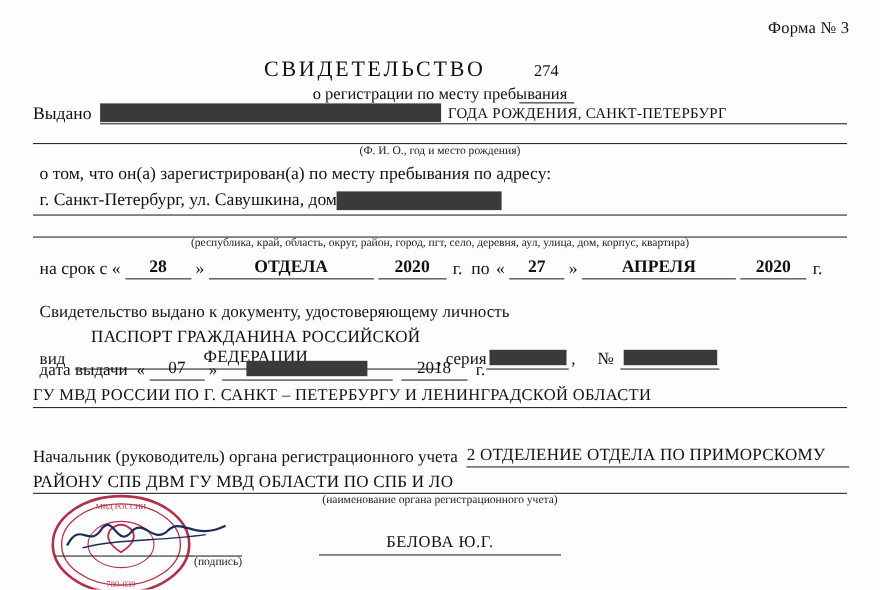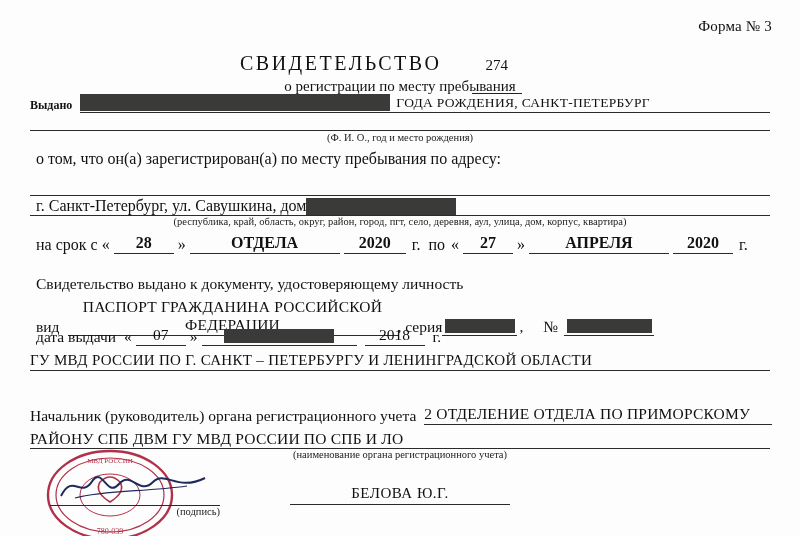--- a/index.html
+++ b/index.html
@@ -77,21 +77,21 @@
   }
 
   
   .issued-row {
     top: 94px;
     left: 30px;
     width: 740px;
     display: flex;
     align-items: flex-end;
   }
-  .issued-row .lbl { font-size: 12px; padding-right: 8px; font-weight: bold; }
+  .issued-row .lbl { font-size: 16px; padding-right: 8px; }
   .issued-fill {
     flex: 1;
     border-bottom: 1px solid #2a2a2a;
     display: flex;
     align-items: center;
     padding-bottom: 1px;
   }
   .issued-black {
     background: #3a3a38;
     height: 17px;
@@ -102,21 +102,21 @@
     letter-spacing: .3px;
     padding-left: 6px;
     white-space: nowrap;
   }
 
   .addr-line1 {
     top: 150px; left: 36px; font-size: 16px;
   }
   .addr-line2-wrap {
     top: 173px; left: 36px; width: 734px;
-    display: flex; align-items: flex-end; margin-top: 24px;
+    display: flex; align-items: flex-end;
   }
   .addr-text { font-size: 16px; white-space: nowrap; }
   .addr-black {
     background: #3a3a38; height: 17px; width: 150px; margin-left: 0px;
   }
 
   
   .term-row {
     top: 234px; left: 36px; width: 736px;
     display: flex; align-items: flex-end; font-size: 16px;
@@ -214,21 +214,21 @@
     <span style="padding-left:8px;">г.</span>
   </div>
 
   <div class="abs organ-row">ГУ  МВД  РОССИИ  ПО  Г. САНКТ – ПЕТЕРБУРГУ  И  ЛЕНИНГРАДСКОЙ ОБЛАСТИ</div>
   <div class="abs hr-full" style="top:370px;"></div>
 
   <div class="abs chief-row">
     <span>Начальник (руководитель) органа регистрационного учета</span>
     <span class="u" style="flex:1;margin-left:8px;text-align:left;letter-spacing:.2px;">2 ОТДЕЛЕНИЕ ОТДЕЛА  ПО ПРИМОРСКОМУ</span>
   </div>
-  <div class="abs chief-row2">РАЙОНУ СПБ ДВМ  ГУ  МВД  РОССИИ  ПО СПБ  И  ЛО</div>
+  <div class="abs chief-row2">РАЙОНУ СПБ ДВМ  ГУ  МВД  ОБЛАСТИ  ПО СПБ  И  ЛО</div>
   <div class="abs hr-full" style="top:448px;"></div>
   <div class="abs small-cap-wrap caption" style="top:449px;">(наименование органа регистрационного учета)</div>
 
   <svg class="abs stamp" viewBox="0 0 160 100">
     <ellipse cx="80" cy="55" rx="62" ry="44" fill="none" stroke="#b2314a" stroke-width="2.4"></ellipse>
     <ellipse cx="80" cy="55" rx="54" ry="37" fill="none" stroke="#b2314a" stroke-width="1.2"></ellipse>
     <ellipse cx="80" cy="55" rx="30" ry="21" fill="none" stroke="#b2314a" stroke-width="1"></ellipse>
     <path d="M70 42 q10 -10 20 0 q6 10 -10 20 q-16 -10 -10 -20Z" fill="none" stroke="#b2314a" stroke-width="1.6"></path>
     <text x="80" y="23" font-size="7" fill="#b2314a" text-anchor="middle" font-family="Liberation Serif, serif">МВД РОССИИ</text>
     <text x="80" y="94" font-size="8" fill="#b2314a" text-anchor="middle" font-family="Liberation Serif, serif">780-039</text>

